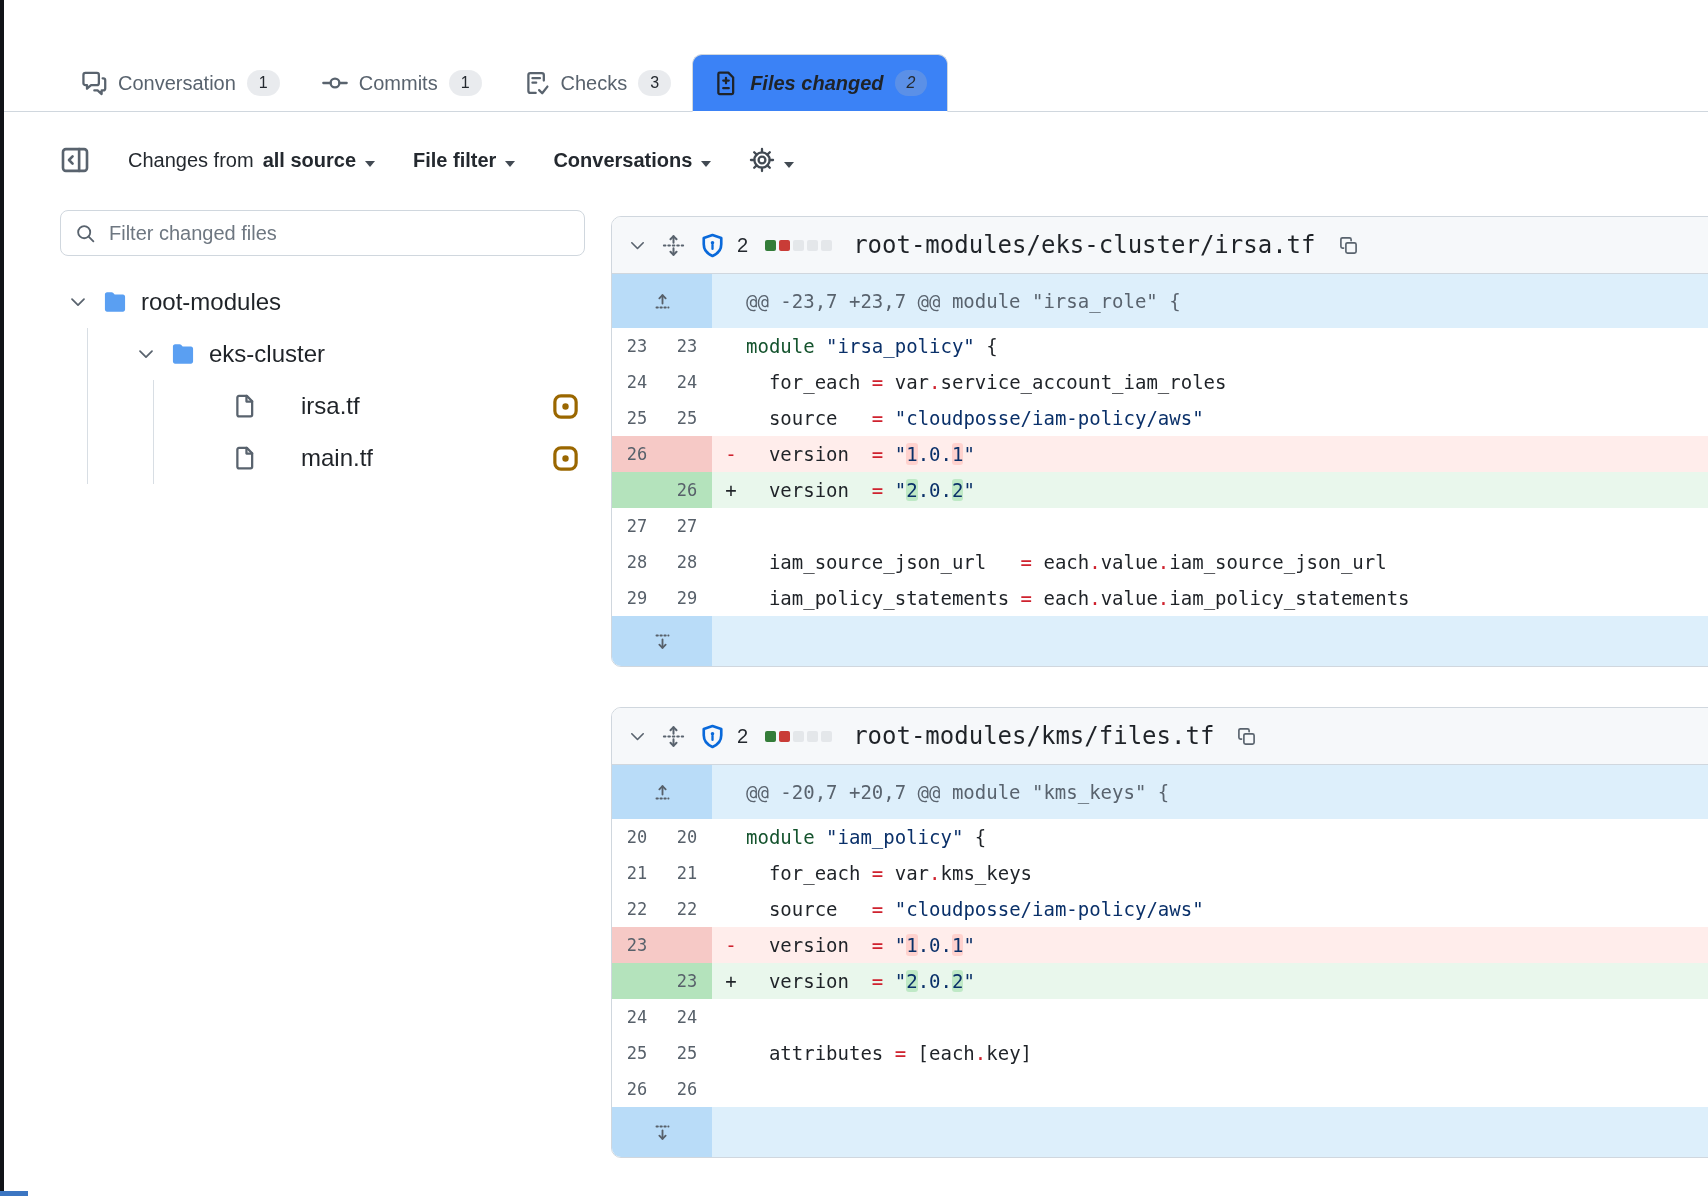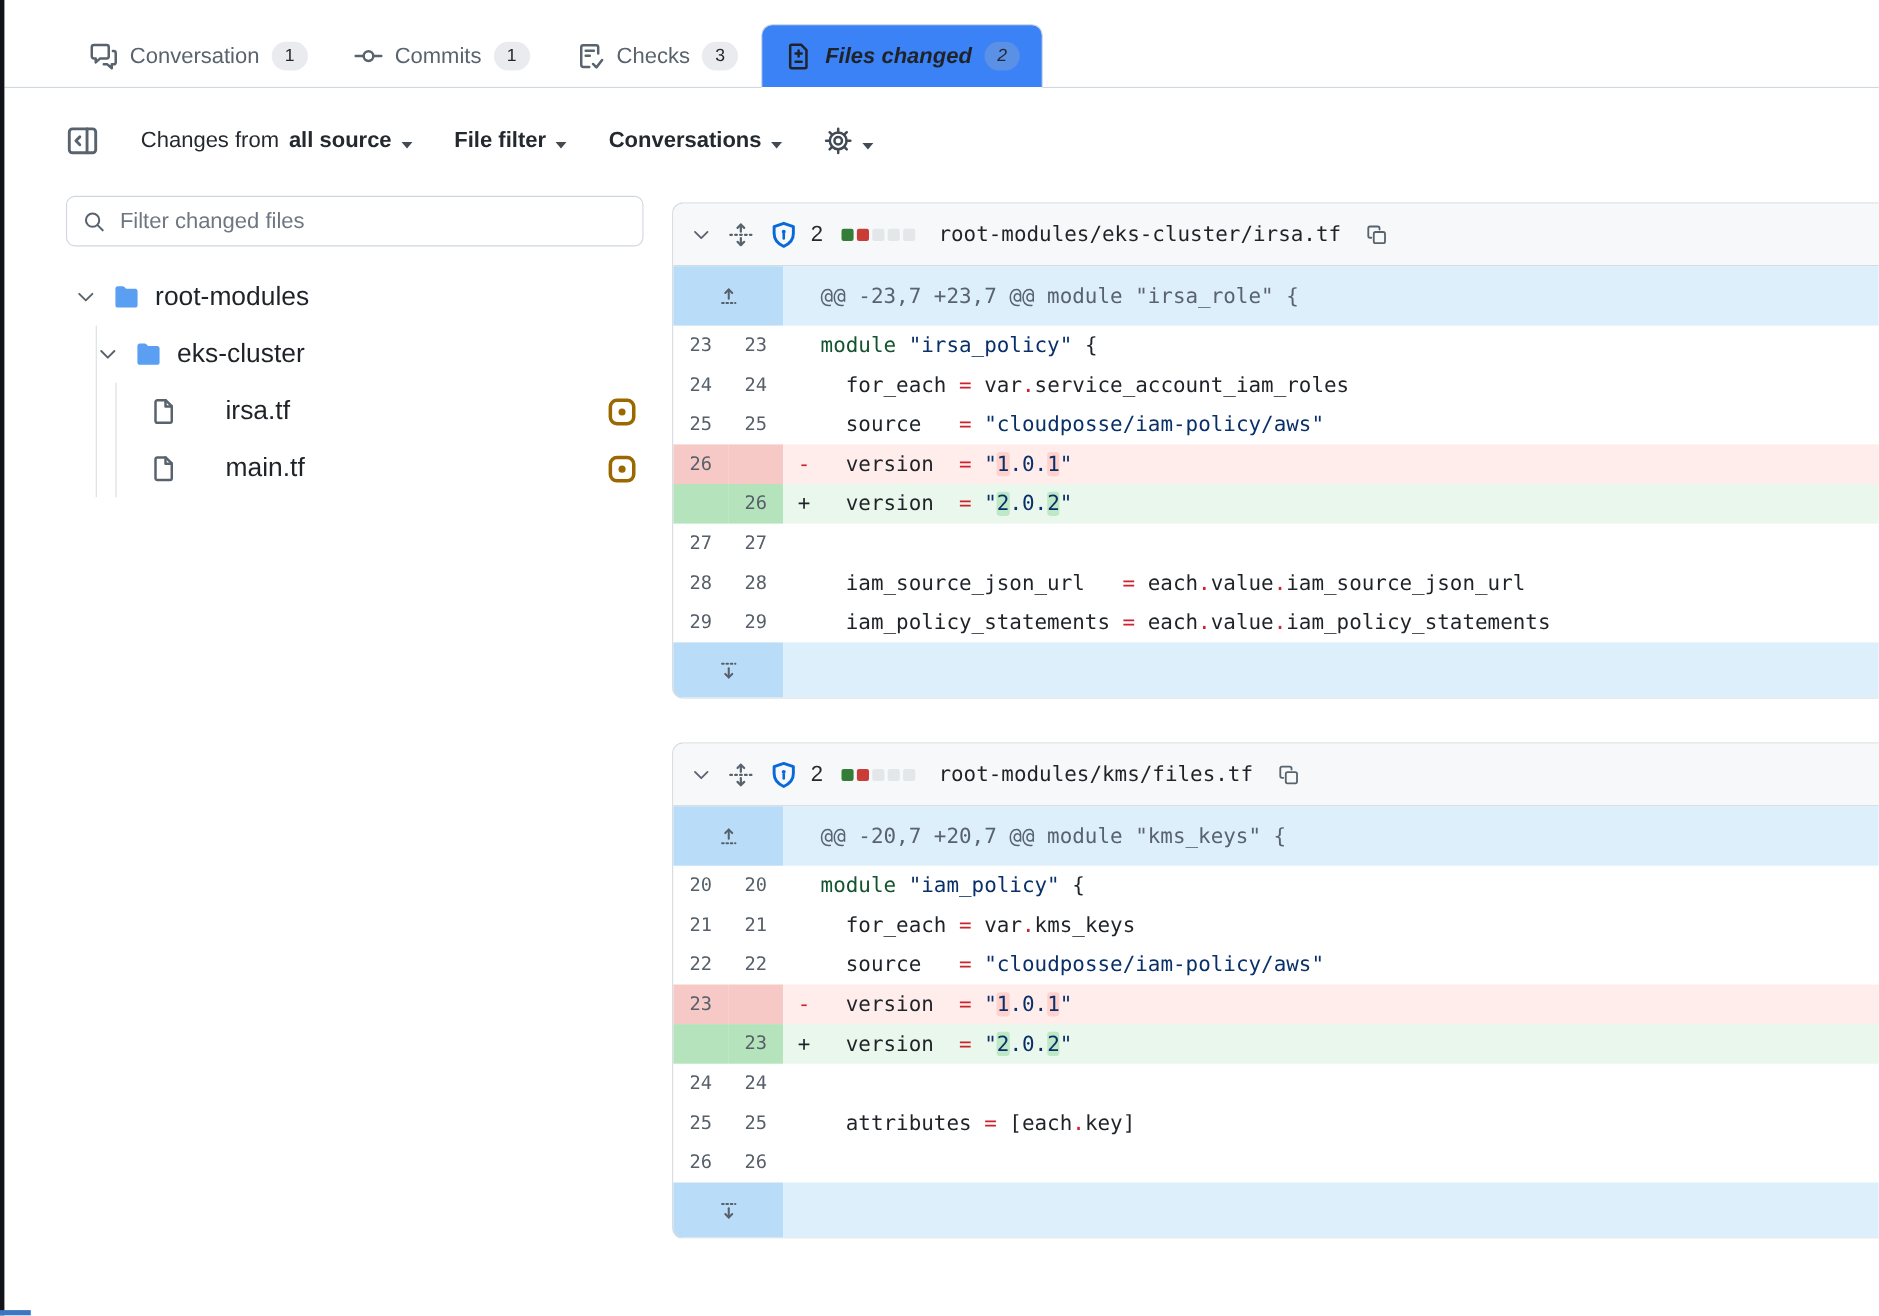--- a/index.html
+++ b/index.html
@@ -18,20 +18,21 @@
   .icon svg { fill:none; stroke:currentColor; stroke-width:1.4; stroke-linecap:round; stroke-linejoin:round; width:100%; height:100%; display:block; }
   .icon { display:inline-flex; flex:none; }
 
   
   .tabnav {
     margin-left: 4px;
     padding: 22px 0 0 56px;
     border-bottom: 1px solid #d0d7de;
     display: flex;
     align-items: center;
+    margin-top: 32px;
   }
   .tab {
     display: inline-flex; align-items: center; gap: 11px;
     padding: 15px 20px;
     font-size: 20px; color: #59636e;
     margin-bottom: -1px;
     border: 1px solid transparent;
     border-radius: 10px 10px 0 0;
     cursor: pointer; text-decoration: none;
   }
@@ -76,21 +77,21 @@
 
   .tree { margin-top: 20px; font-size: 24px; }
   .tree-row { display:flex; align-items:center; height:52px; cursor:pointer; border-radius:8px; }
   .tree > .tree-row { padding-left: 8px; }
   .twisty { width:20px; height:20px; color:#59636e; margin-right:14px; }
   .t-ic { width:26px; height:26px; }
   .t-ic.folder-ic { color:#5a9ff2; }
   .t-ic.file-ic { color:#59636e; stroke-width:1.3; }
   .t-label { margin-left:13px; }
   .mod-icon { margin-left:auto; margin-right:6px; width:27px; height:27px; color: var(--modified,#9a6700); }
-  .children { margin-left:27px; border-left:1px solid #d8dee4; }
+  .children { margin-left:27px; border-left:1px solid #d8dee4;padding-left:48px; }
   .children .children { margin-left:17px; }
   .children .tree-row.file { padding-left:30px;gap:30px; }
 
   
   .diff-col { flex:1 1 auto; min-width:0; overflow:hidden; padding-top:6px; }
   .diff-card {
     width: 1240px;
     border:1px solid #d0d7de; border-radius:10px;
     background:#fff; overflow:hidden;
   }
@@ -105,21 +106,21 @@
   .dh-shield { width:25px; height:25px; color:var(--accent,#0969da); }
   .alert-group { display:flex; align-items:center; gap:12px; cursor:pointer; }
   .alert-num { font-size:20px; color:#24292f; }
   .diffstat { display:flex; gap:3px; margin-left:2px; }
   .sq { width:11px; height:11px; border-radius:2px; }
   .sq.a { background: var(--addition,#347d39); }
   .sq.d { background: var(--deletion,#c93c37); }
   .sq.n { background: var(--neutral-block,#e4e7ea); }
   .file-path {
     font-family:"DejaVu Sans Mono", monospace;
-    font-size:19px; color:#1f2328; margin-left:6px; text-decoration:none;
+    font-size:24px; color:#1f2328; margin-left:6px; text-decoration:none;
   }
   .dh-copy { width:19px; height:19px; color:#59636e; margin-left:8px; cursor:pointer; }
 
   
   .diff-body { font-family:"DejaVu Sans Mono", monospace; font-size:19px; }
   .drow { display:flex; height:36px; line-height:36px; }
   .num { width:50px; text-align:center; font-size:17px; color:#57606a; flex:none; }
   .code { flex:1; white-space:pre; padding-left:4px; color:#1f2328; overflow:hidden; }
   .sign { display:inline-block; width:30px; text-align:center; }
   .drow.del .num { background:#f6c9c6; }

